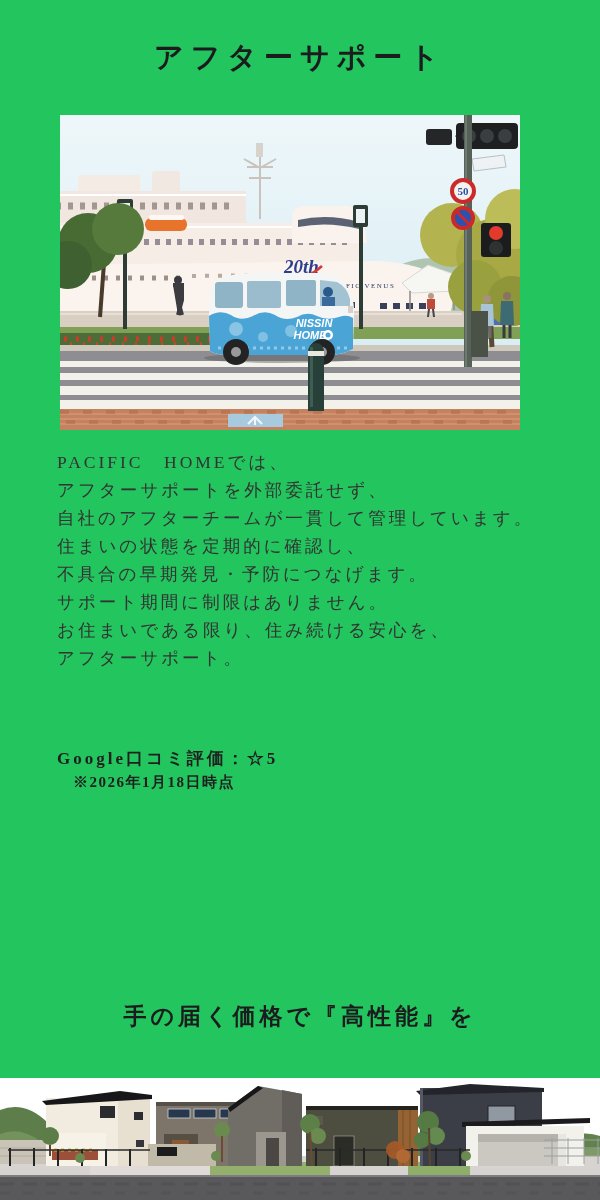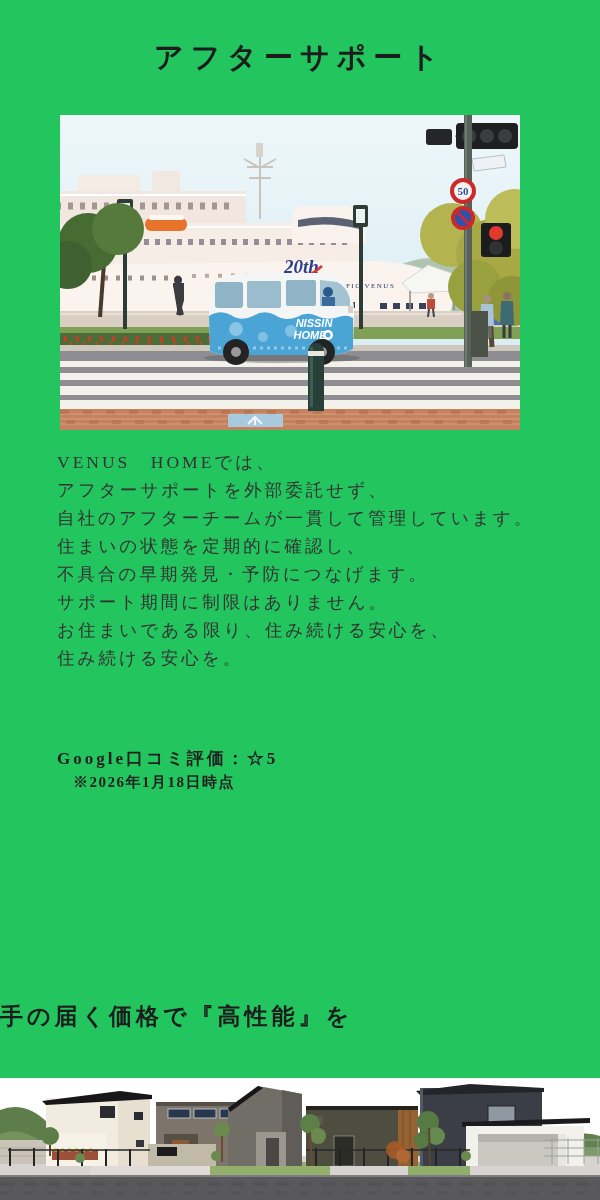--- a/index.html
+++ b/index.html
@@ -7,21 +7,21 @@
         font-family:"Liberation Serif","DejaVu Serif",serif;color:#2f2f2f;}
   .title{position:absolute;top:38px;left:0;width:600px;margin:0;text-align:center;
          font-size:29px;font-weight:700;letter-spacing:7px;color:#1c1c1e;}
   .photo{position:absolute;top:115px;left:60px;width:460px;height:315px;}
   .photo svg,.houses svg{display:block;}
   .bodytext{position:absolute;top:448px;left:57px;font-size:17.5px;line-height:28px;
             letter-spacing:3px;color:#333333;white-space:nowrap;}
   .review{position:absolute;top:747px;left:57px;color:#1f1f1f;}
   .review-rating{font-size:17px;font-weight:700;letter-spacing:3px;}
   .review-date{font-size:15px;font-weight:700;letter-spacing:1.5px;margin-top:3px;margin-left:16px;}
-  .section2{position:absolute;top:1001px;left:0;width:600px;margin:0;text-align:left;
+  .section2{position:absolute;top:1001px;left:0;width:600px;margin:0;text-align:center;
             font-size:23px;font-weight:700;letter-spacing:4px;color:#1c1c1e;}
   .houses{position:absolute;top:1078px;left:0;width:600px;height:122px;}
   .van-text{font-family:"Liberation Sans","DejaVu Sans",sans-serif;font-weight:bold;font-style:italic;}
   .ship-text{font-family:"Liberation Serif","DejaVu Serif",serif;}
 </style>
 </head>
 <body>
 
 <div class="page">
 
@@ -207,28 +207,28 @@
           <rect x="421" y="108" width="30" height="34" rx="3" fill="#1a1c1d"></rect>
           <circle cx="436" cy="118" r="7" fill="#e23b2e"></circle>
           <circle cx="436" cy="133" r="7" fill="#2f3233"></circle>
         </g>
         <rect x="411" y="196" width="17" height="46" fill="#4a5248"></rect>
       </g>
     </svg>
   </div>
 
   <div class="bodytext">
-    <div>VENUS　HOMEでは、</div>
+    <div>PACIFIC　HOMEでは、</div>
     <div>アフターサポートを外部委託せず、</div>
     <div>自社のアフターチームが一貫して管理しています。</div>
     <div>住まいの状態を定期的に確認し、</div>
     <div>不具合の早期発見・予防につなげます。</div>
     <div>サポート期間に制限はありません。</div>
     <div>お住まいである限り、住み続ける安心を、</div>
-    <div>住み続ける安心を。</div>
+    <div>アフターサポート。</div>
   </div>
 
   <div class="review">
     <div class="review-rating">Google口コミ評価：☆5</div>
     <div class="review-date">※2026年1月18日時点</div>
   </div>
 
   <h2 class="section2">手の届く価格で『高性能』を</h2>
 
   <div class="houses">

